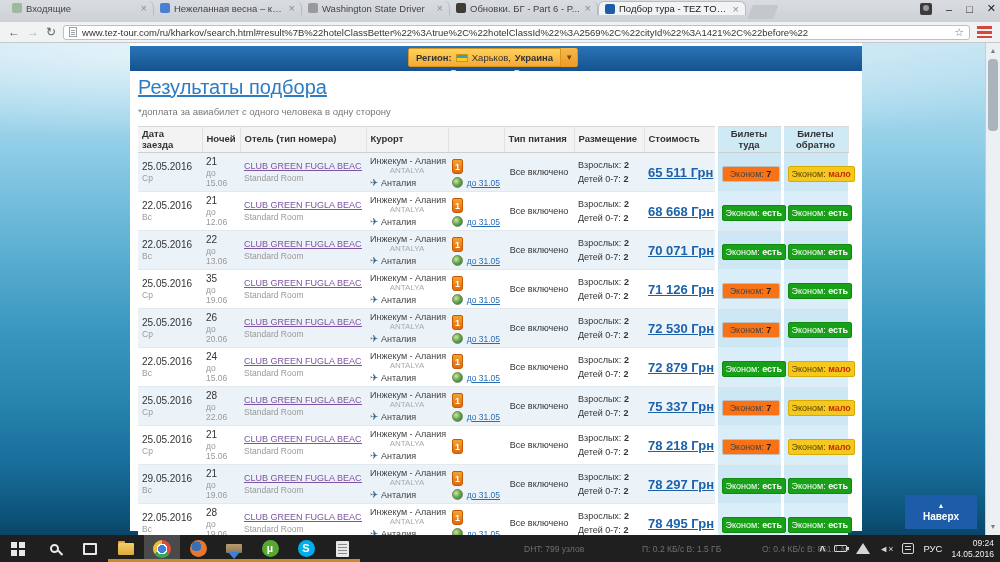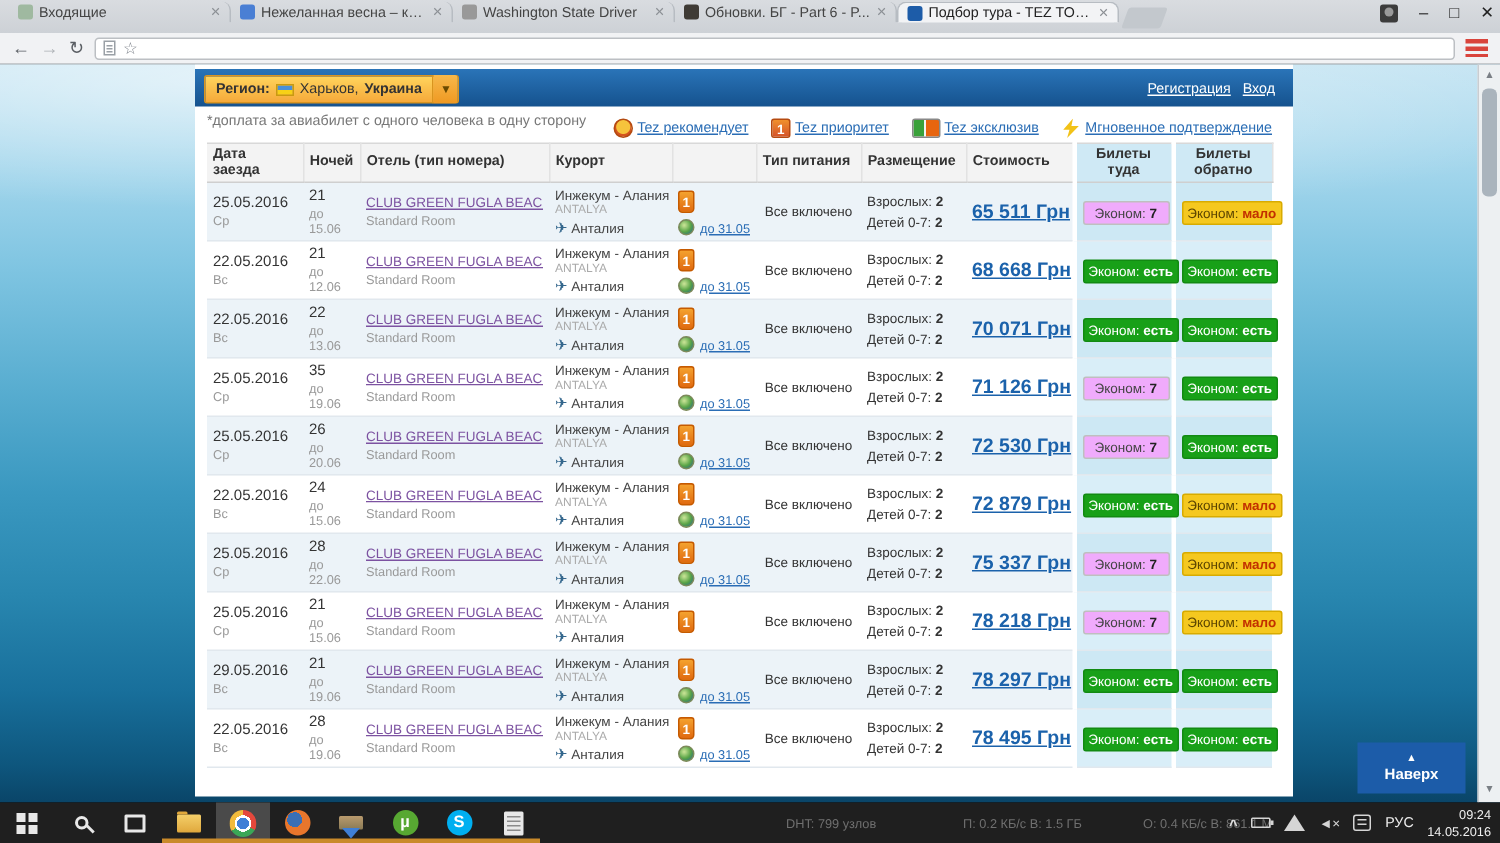--- a/index.html
+++ b/index.html
@@ -35,21 +35,21 @@
 
   
   .viewport { position:relative; height:492px;
     background:
       radial-gradient(60% 25% at 15% 2%, rgba(255,255,255,.55), transparent 70%),
       radial-gradient(50% 20% at 70% 6%, rgba(255,255,255,.35), transparent 70%),
       linear-gradient(180deg,#c6e5f3 0%, #a3d6ec 14%, #7ec4e1 28%, #58add0 44%, #3a98c0 58%, #2886af 72%, #186f9b 85%, #0e567d 95%, #0a4568 100%);
     overflow:hidden; }
 
   .page { position:absolute; left:130px; top:0; bottom:4px; width:732px; background:#fff; padding-top:3px; display:flex; flex-direction:column; }
-  .page-topbar { height:25px; background:linear-gradient(#2a74b8,#15528e); display:flex; align-items:center; justify-content:space-between; padding:2px 12px 0 6px; }
+  .page-topbar { height:25px; background:linear-gradient(#2a74b8,#15528e); display:flex; align-items:center; justify-content:space-between; padding:2px 12px 0 6px;flex-direction:column; }
   .region-select { display:flex; align-items:center; height:19px; background:linear-gradient(#ffd45c,#f5a93a); border:1px solid #d9941f; border-radius:2px; font-size:9.5px; color:#333; }
   .region-main { display:flex; align-items:center; gap:4px; padding:0 7px; }
   .region-label { font-weight:bold; }
   .flag { width:12px; height:8px; background:linear-gradient(#4a90d9 50%, #f7d117 50%); border:1px solid #c89a10; }
   .region-country { font-weight:bold; }
   .region-arrow { width:17px; height:19px; border-left:1px solid #d9941f; background:linear-gradient(#f7b84a,#ef9922); display:flex; align-items:center; justify-content:center; font-size:8px; color:#6b4a00; border-radius:0 2px 2px 0; }
   .auth { font-size:9.5px; color:#fff; display:flex; gap:8px; }
   .auth a { color:#fff; text-decoration:underline; cursor:pointer; }
 
   .content { flex:1; position:relative; padding:4px 14px 0 8px; }
@@ -82,33 +82,33 @@
       font-size:9.5px; color:#333; text-align:left; padding:2px 4px; font-weight:bold; line-height:1.1; }
   .results th.h-tickets-there, .results th.h-tickets-back { background:#cfe9f5; text-align:center; border-left:3px solid #fff; }
   .results td { height:39px; border-bottom:1px solid #e1e8ee; padding:2px 4px; vertical-align:middle; }
   .results tr:nth-child(odd) td { background:#ecf3f8; }
   .results tr:nth-child(even) td { background:#fff; }
   .results td.c-t { background:#d9eef8 !important; border-left:3px solid #fff; text-align:center; }
   .results tr:nth-child(odd) td.c-t { background:#cde8f4 !important; }
   .d1 { font-size:10px; color:#333; } .d2 { font-size:8.5px; color:#999; margin-top:1px; }
   .hotel-link { font-size:9px; color:#7c52a1; text-decoration:underline; cursor:pointer; display:block; white-space:nowrap; overflow:hidden; }
   .room { font-size:8.5px; color:#999; margin-top:2px; }
-  .r1 { font-size:9px; color:#444; white-space:nowrap; } .r2 { font-size:8px; color:#aaa; } .r3 { font-size:9px; color:#444; margin-top:2px; }
+  .r1 { font-size:9px; color:#444; white-space:nowrap; } .r2 { font-size:8px; color:#aaa;text-align:center; } .r3 { font-size:9px; color:#444; margin-top:2px; }
   .plane-glyph { color:#33668c; font-size:10px; }
   .badge1 { display:inline-block; width:11px; height:15px; background:linear-gradient(#f4a22e,#e06a10); border:1px solid #c55a00; border-radius:2px 2px 3px 3px;
             color:#fff; font-size:9px; font-weight:bold; text-align:center; line-height:14px; }
   .early { margin-top:3px; display:flex; align-items:center; gap:3px;justify-content:space-between; }
   .globe-icon { display:inline-block; width:11px; height:11px; }
   .early-link { font-size:8.5px; color:#2a6db5; text-decoration:underline; cursor:pointer; }
   .c-meal { text-align:center; font-size:9px; color:#333; }
   .c-occ div { font-size:9px; color:#333; line-height:1.6; white-space:nowrap; }
   .c-price { text-align:center; }
   .price-link { font-size:13px; font-weight:bold; color:#1b62ab; text-decoration:underline; cursor:pointer; white-space:nowrap; }
   .tbox { display:inline-block; min-width:58px; padding:2px 3px; font-size:9px; border-radius:2px; text-align:center; white-space:nowrap; }
-  .tb-count { background:#f0abfc; border:1px solid #bfbfbf; color:#444; }
+  .tb-count { background:#f97316; border:1px solid #bfbfbf; color:#444; }
   .tb-count b { color:#222; }
   .tb-available { background:#18a018; border:1px solid #128a12; color:#fff; }
   .tb-few { background:#f5c81f; border:1px solid #d8ab00; color:#5c4500; }
   .tb-few b { color:#c23000; }
 
   
   .back-top { position:absolute; right:23px; top:452px; width:72px; height:34px; background:#1c5ca9; color:#fff;
               display:flex; flex-direction:column; align-items:center; justify-content:center; font-size:10px; font-weight:bold; cursor:pointer; }
   .bt-arrow { font-size:7px; line-height:1; margin-bottom:2px; }
   .scrollbar { position:absolute; right:0; top:0; bottom:0; width:15px; background:#edf0f2; border-left:1px solid #c9cdd1; }
@@ -198,20 +198,21 @@
       <span>✕</span>
     </div>
   </div>
 
   <div class="toolbar">
     <span class="nav-btn">←</span>
     <span class="nav-btn fwd">→</span>
     <span class="nav-btn">↻</span>
     <div class="addressbar">
       <span class="doc-icon"></span>
+      <span class="url">www.tez-tour.com/ru/kharkov/search.html#result%7B%22hotelClassBetter%22%3Atrue%2C%22hotelClassId%22%3A2569%2C%22cityId%22%3A1421%2C%22before%22</span>
       <span class="star">☆</span>
     </div>
     <span class="menu-btn"></span>
   </div>
 
   <div class="viewport">
 
     <div class="page">
 
       <div class="page-topbar">
@@ -224,41 +225,24 @@
           </span>
           <span class="region-arrow">▼</span>
         </div>
         <div class="auth">
           <a>Регистрация</a>
           <a>Вход</a>
         </div>
       </div>
 
       <div class="content">
+        <a class="page-title">Результаты подбора</a>
         <div class="page-subtitle">*доплата за авиабилет с одного человека в одну сторону</div>
 
         <div class="legend">
-          <div class="legend-row" id="legend-row-1">
-              <span class="legend-item">
-    <span class="licon licon-tez-recommends"></span>
-    <a class="legend-link">Tez рекомендует</a>
-  </span>
-              <span class="legend-item">
-    <span class="licon licon-tez-priority"></span>
-    <a class="legend-link">Tez приоритет</a>
-  </span>
-              <span class="legend-item">
-    <span class="licon licon-tez-exclusive"></span>
-    <a class="legend-link">Tez эксклюзив</a>
-  </span>
-              <span class="legend-item">
-    <span class="licon licon-instant-confirmation"></span>
-    <a class="legend-link">Мгновенное подтверждение</a>
-  </span>
-            </div>
         </div>
 
         <table class="results">
           <colgroup>
             <col class="w-date">
               <col class="w-nights">
               <col class="w-hotel">
               <col class="w-resort">
               <col class="w-icons">
             <col class="w-meal">

